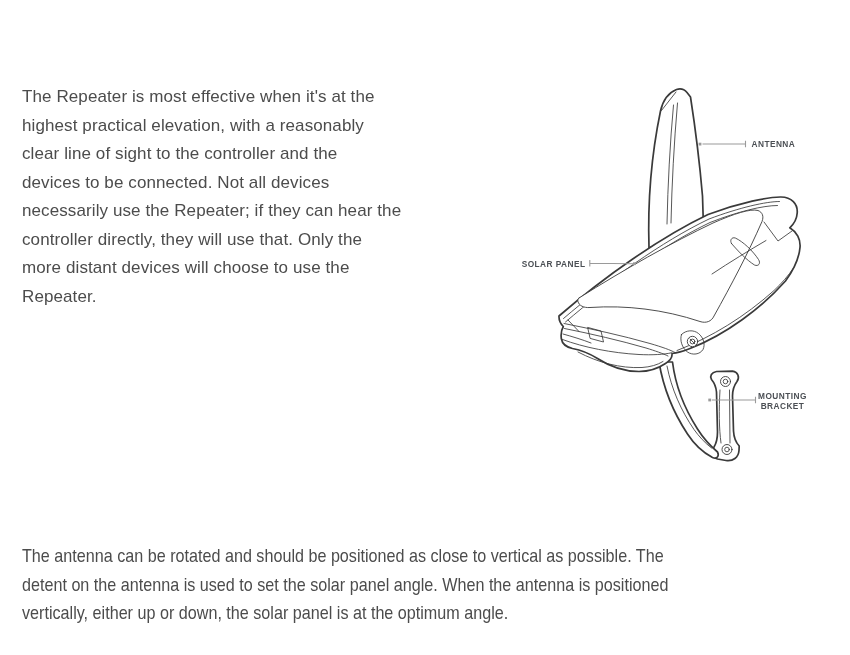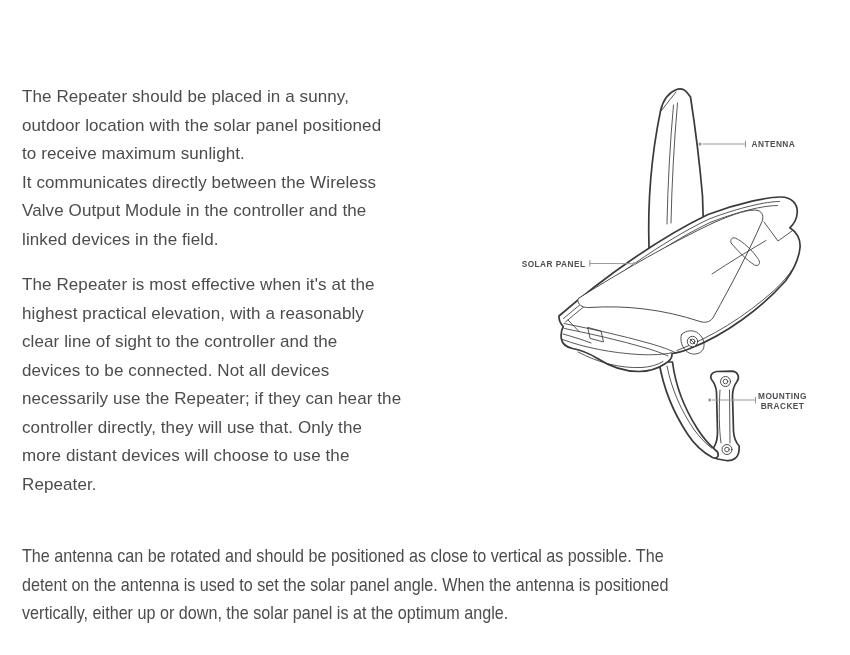--- a/index.html
+++ b/index.html
@@ -77,26 +77,20 @@
     letter-spacing: 0.45px;
   }
 </style>
 </head>
 <body>
 
 <div class="page">
 
 
   <div class="text-col">
-    <p>The Repeater should be placed in a sunny,
-outdoor location with the solar panel positioned
-to receive maximum sunlight.
-It communicates directly between the Wireless
-Valve Output Module in the controller and the
-linked devices in the field.</p>
     <p>The Repeater is most effective when it's at the
 highest practical elevation, with a reasonably
 clear line of sight to the controller and the
 devices to be connected. Not all devices
 necessarily use the Repeater; if they can hear the
 controller directly, they will use that. Only the
 more distant devices will choose to use the
 Repeater.</p>
   </div>
 

